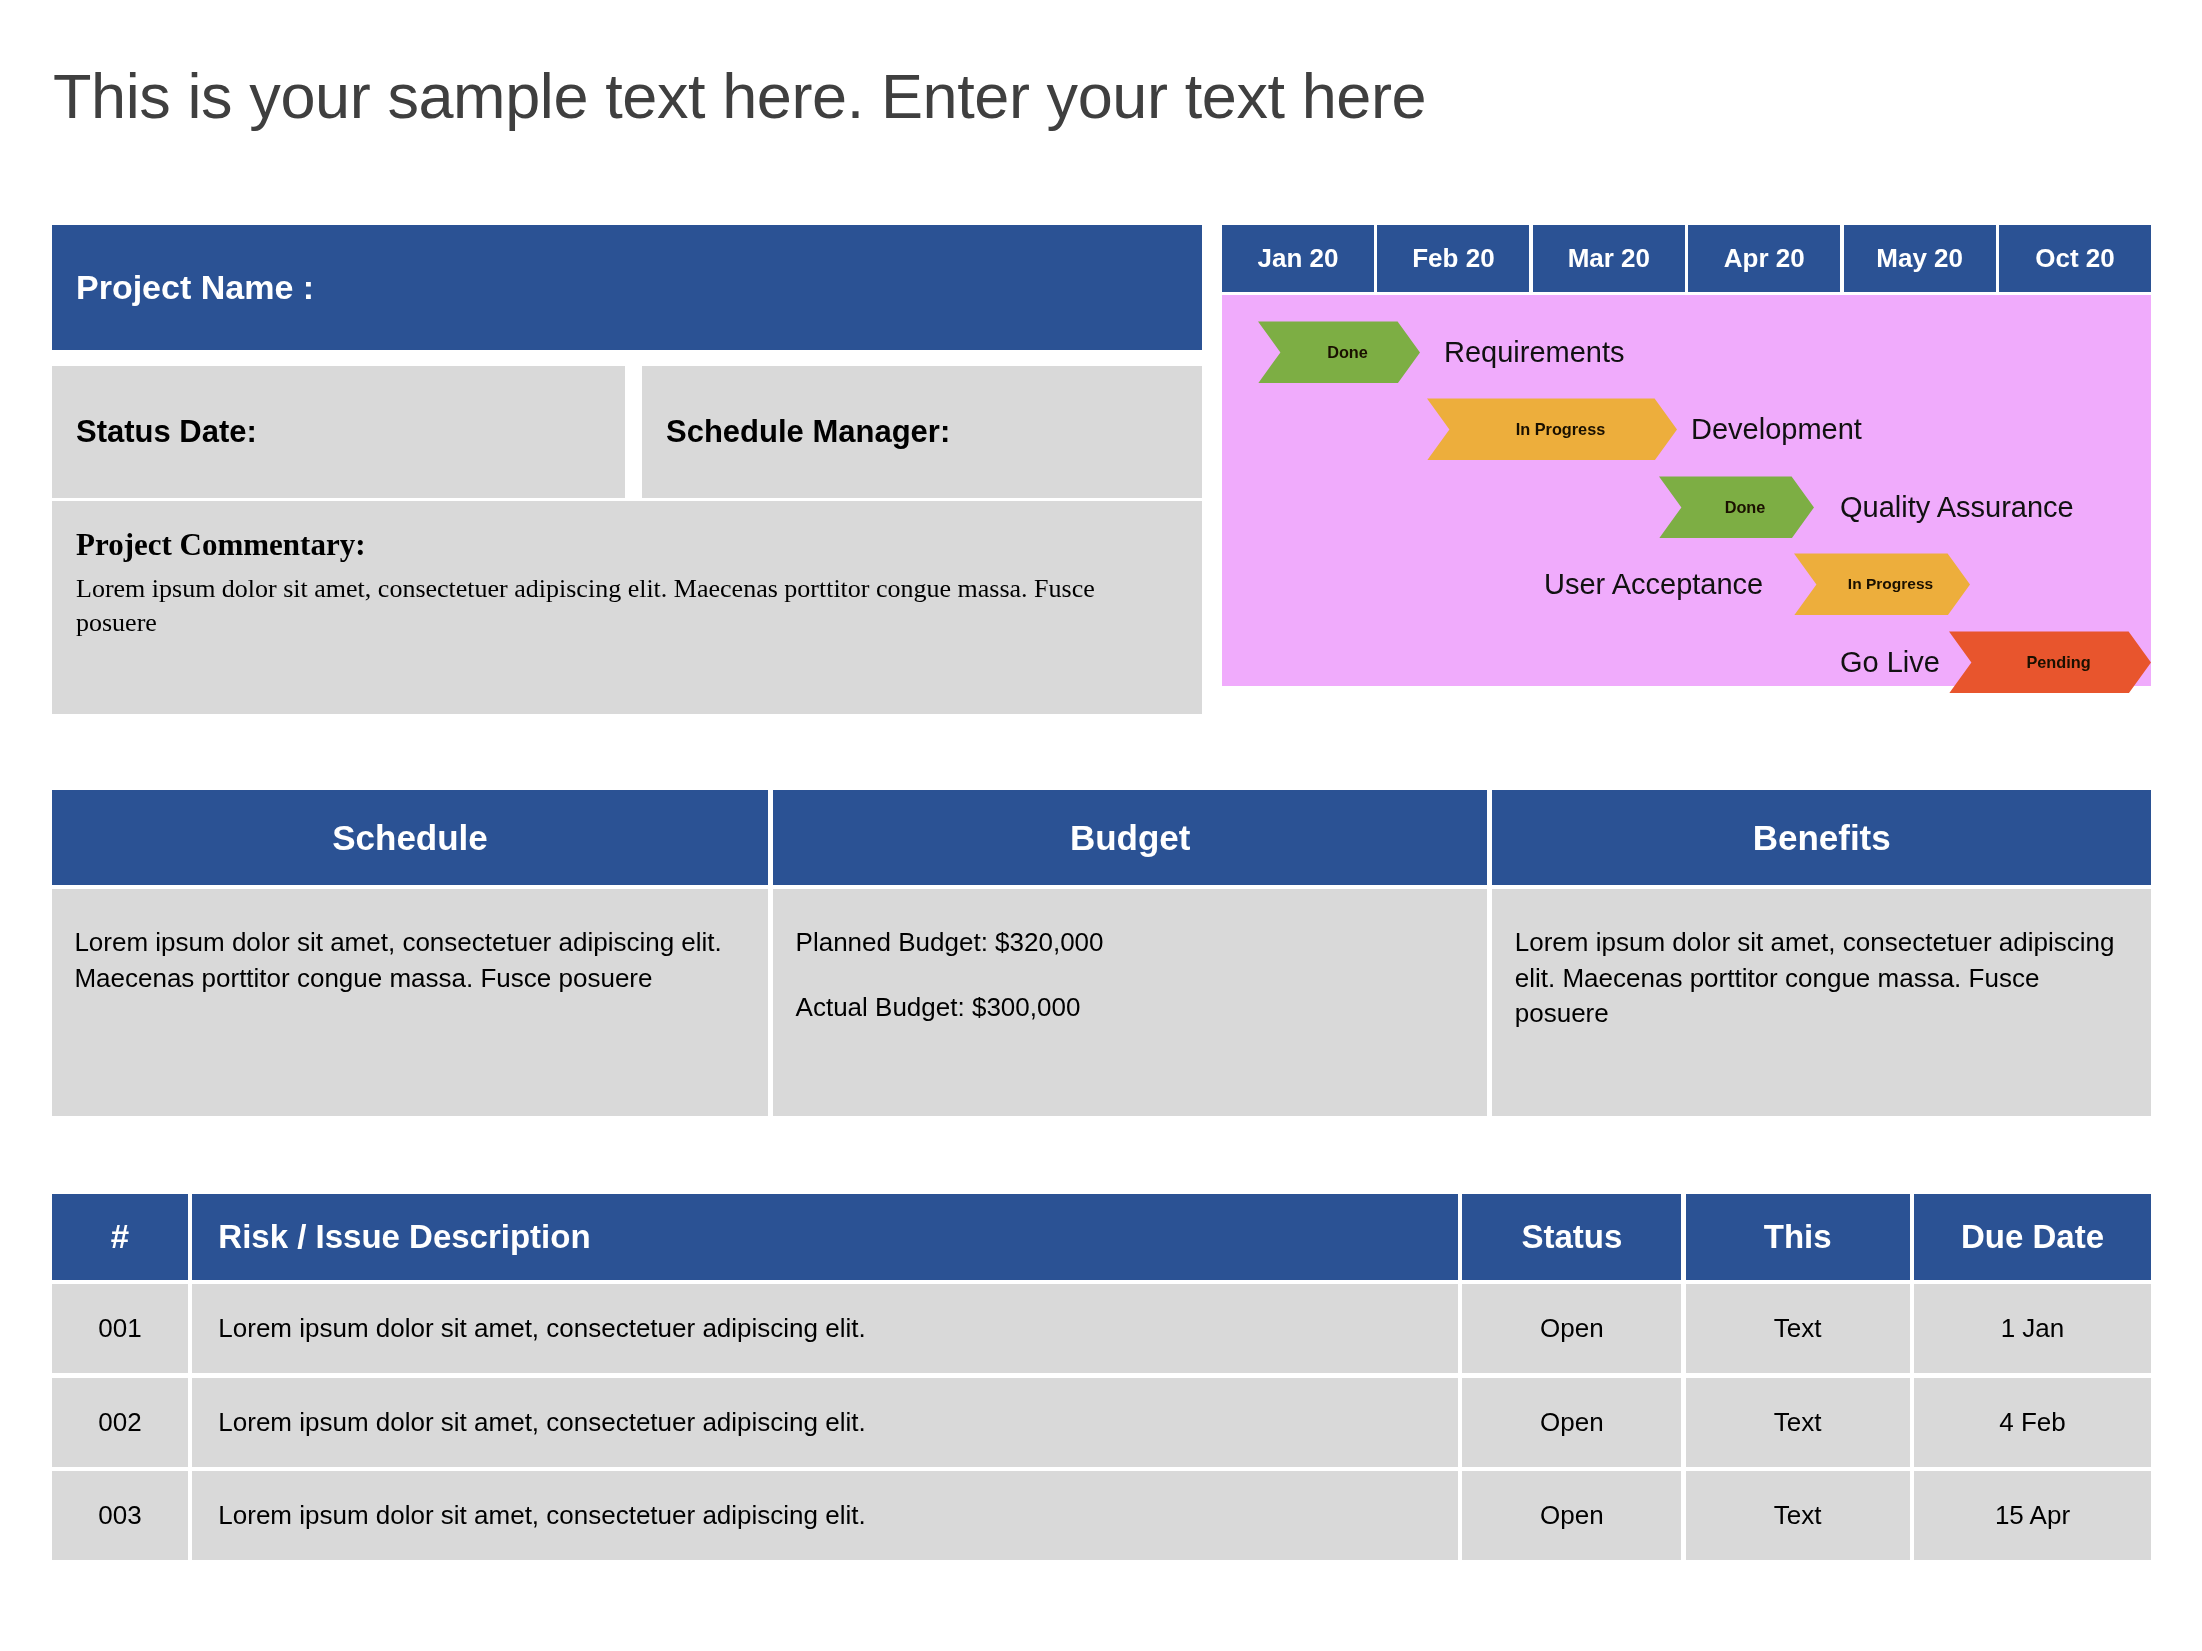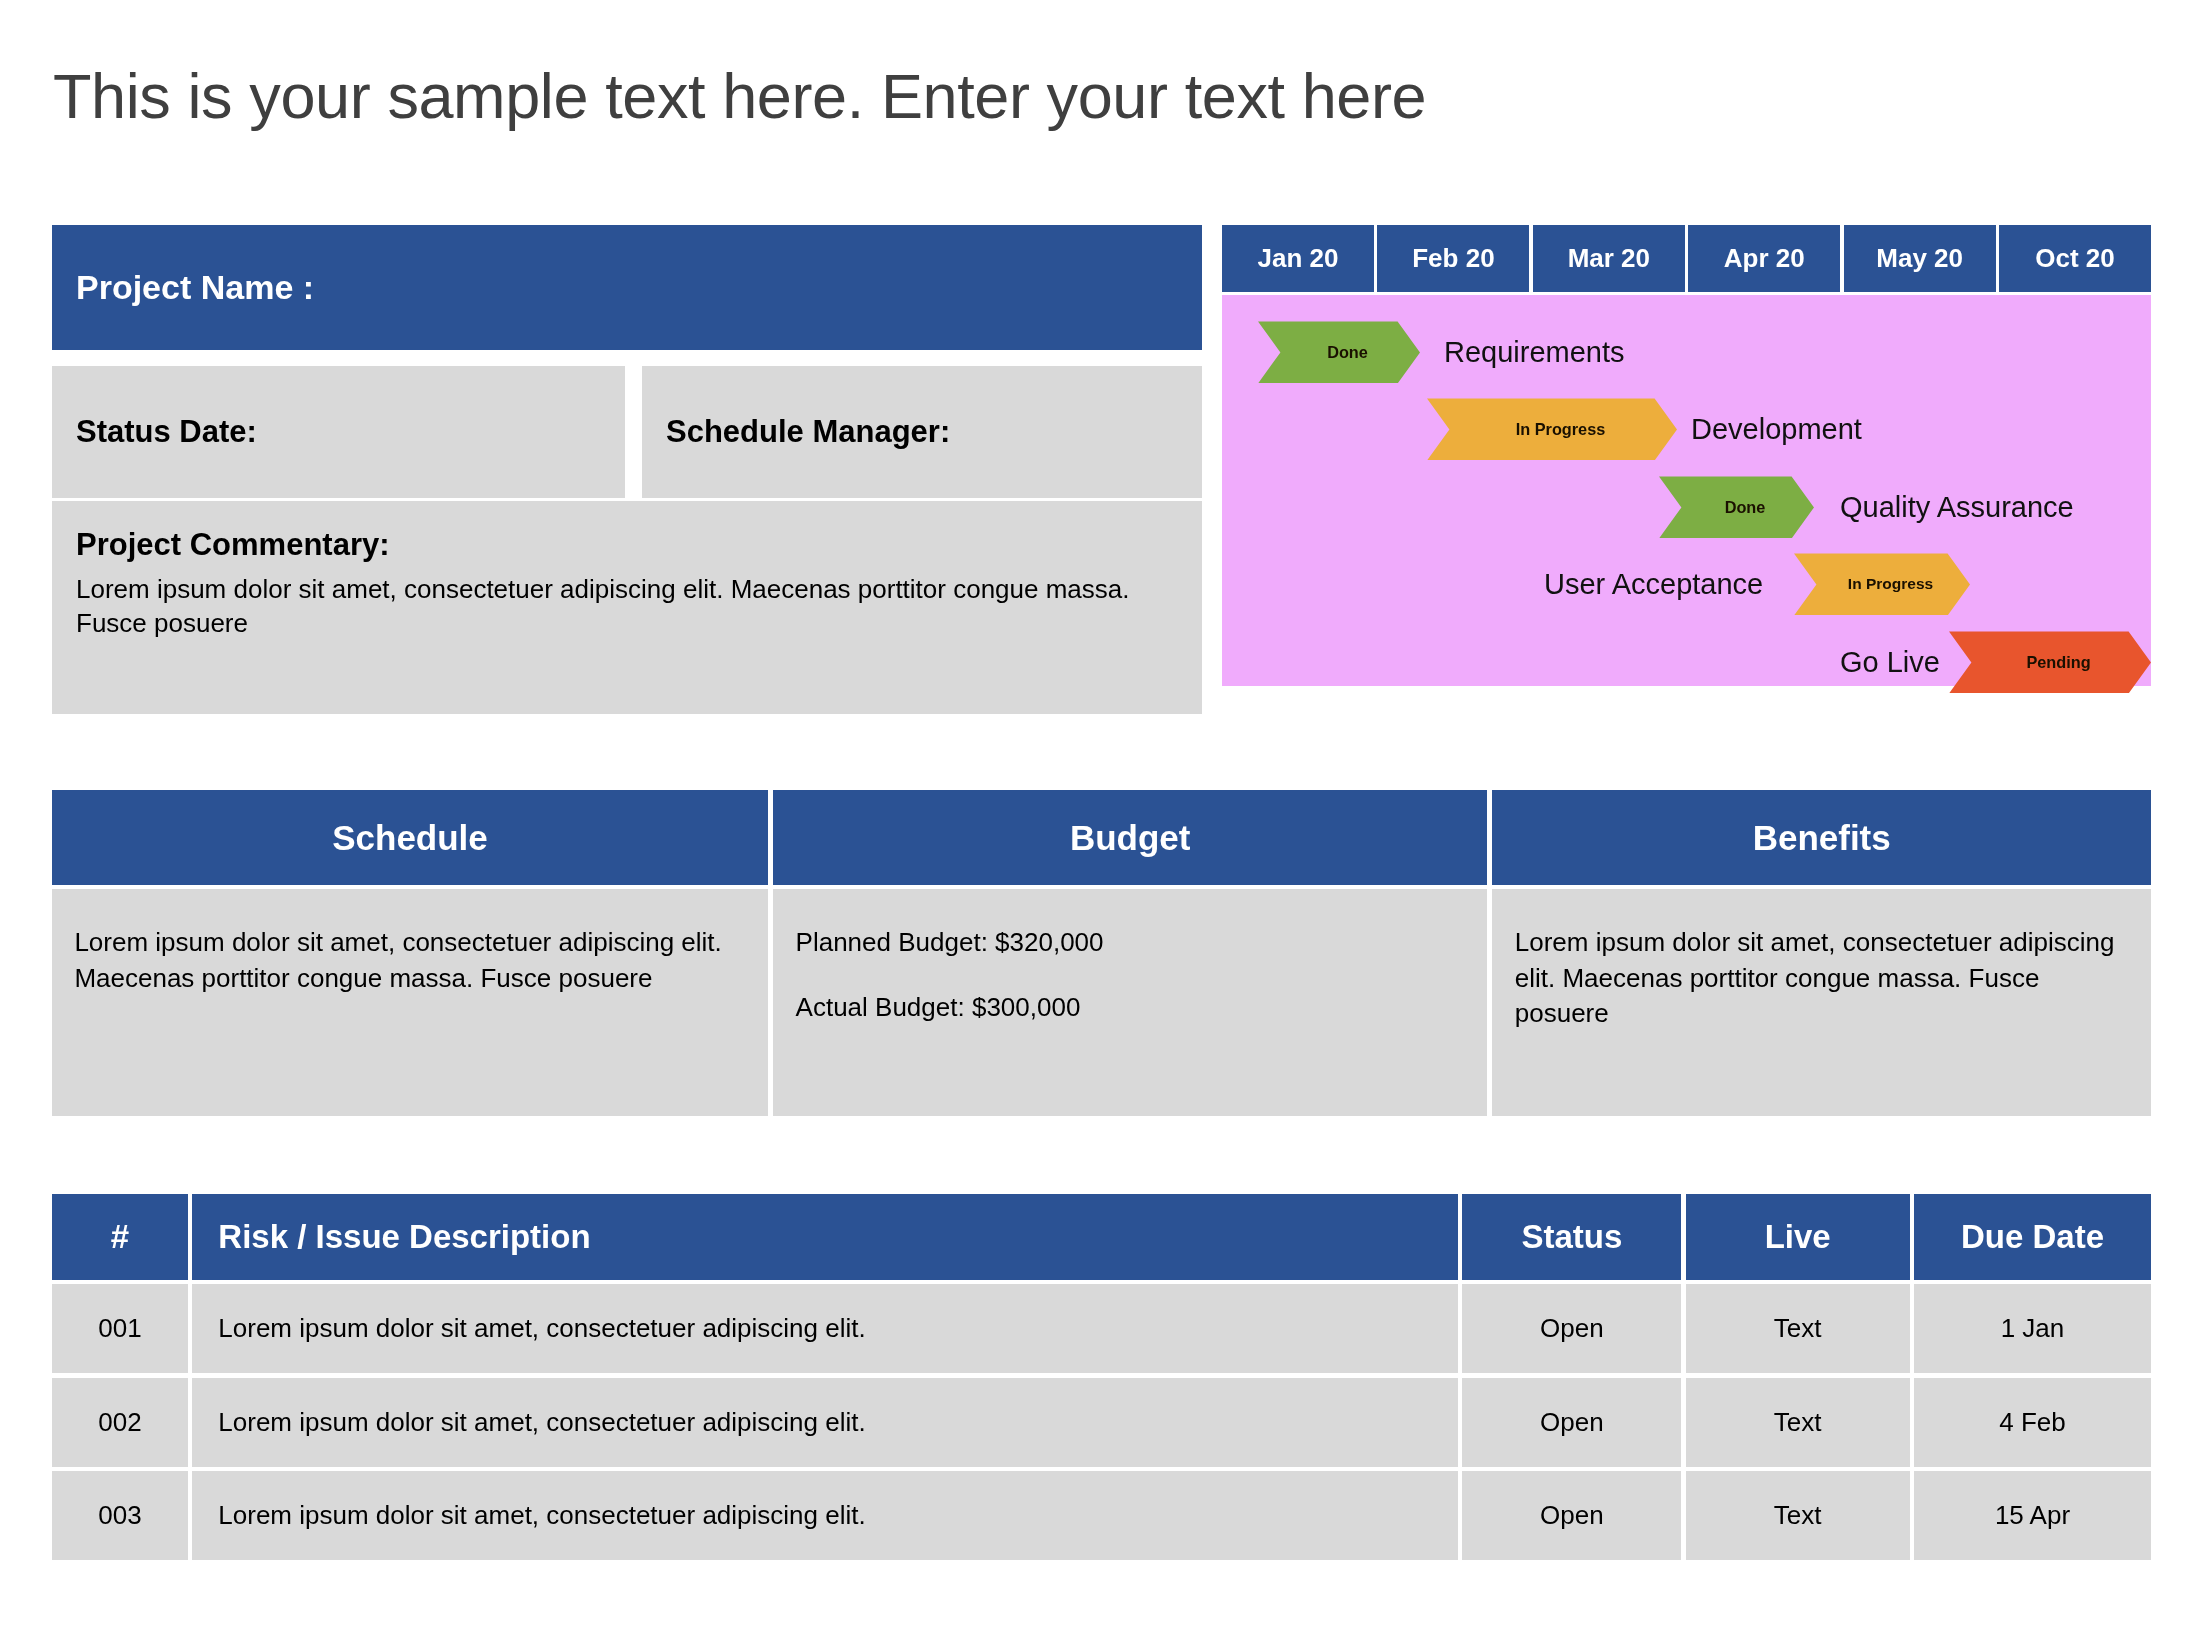--- a/index.html
+++ b/index.html
@@ -64,20 +64,21 @@
   }
   .pp-cell.status-date { width: 573px; }
   .pp-cell.proj-manager { flex: 1; }
 
   .pp-commentary {
     background: #D9D9D9;
     margin-top: 3.4px;
     height: 213px;
     padding: 26px 24px 0 24px;
     box-sizing: border-box;
+    font-family: Liberation Serif, serif;
   }
   .pp-commentary-label {
     font-size: 31px;
     font-weight: bold;
     margin-bottom: 8.6px;
   }
   .pp-commentary-body {
     font-size: 26px;
     line-height: 1.32;
     max-width: 1058px;
@@ -294,21 +295,21 @@
     <div class="col-body col-3">Lorem ipsum dolor sit amet, consectetuer adipiscing elit. Maecenas porttitor congue massa. Fusce posuere</div>
   </div>
 </div>
 
 <div class="risk-table">
 
   <div class="rt-row head">
     <div class="rt-cell c-num">#</div>
     <div class="rt-cell c-desc">Risk / Issue Description</div>
     <div class="rt-cell c-status">Status</div>
-    <div class="rt-cell c-owner">Live</div>
+    <div class="rt-cell c-owner">This</div>
     <div class="rt-cell c-due">Due Date</div>
   </div>
 
   <div class="rt-row body">
     <div class="rt-cell c-num">001</div>
     <div class="rt-cell c-desc">Lorem ipsum dolor sit amet, consectetuer adipiscing elit.</div>
     <div class="rt-cell c-status">Open</div>
     <div class="rt-cell c-owner">Text</div>
     <div class="rt-cell c-due">1 Jan</div>
   </div>

